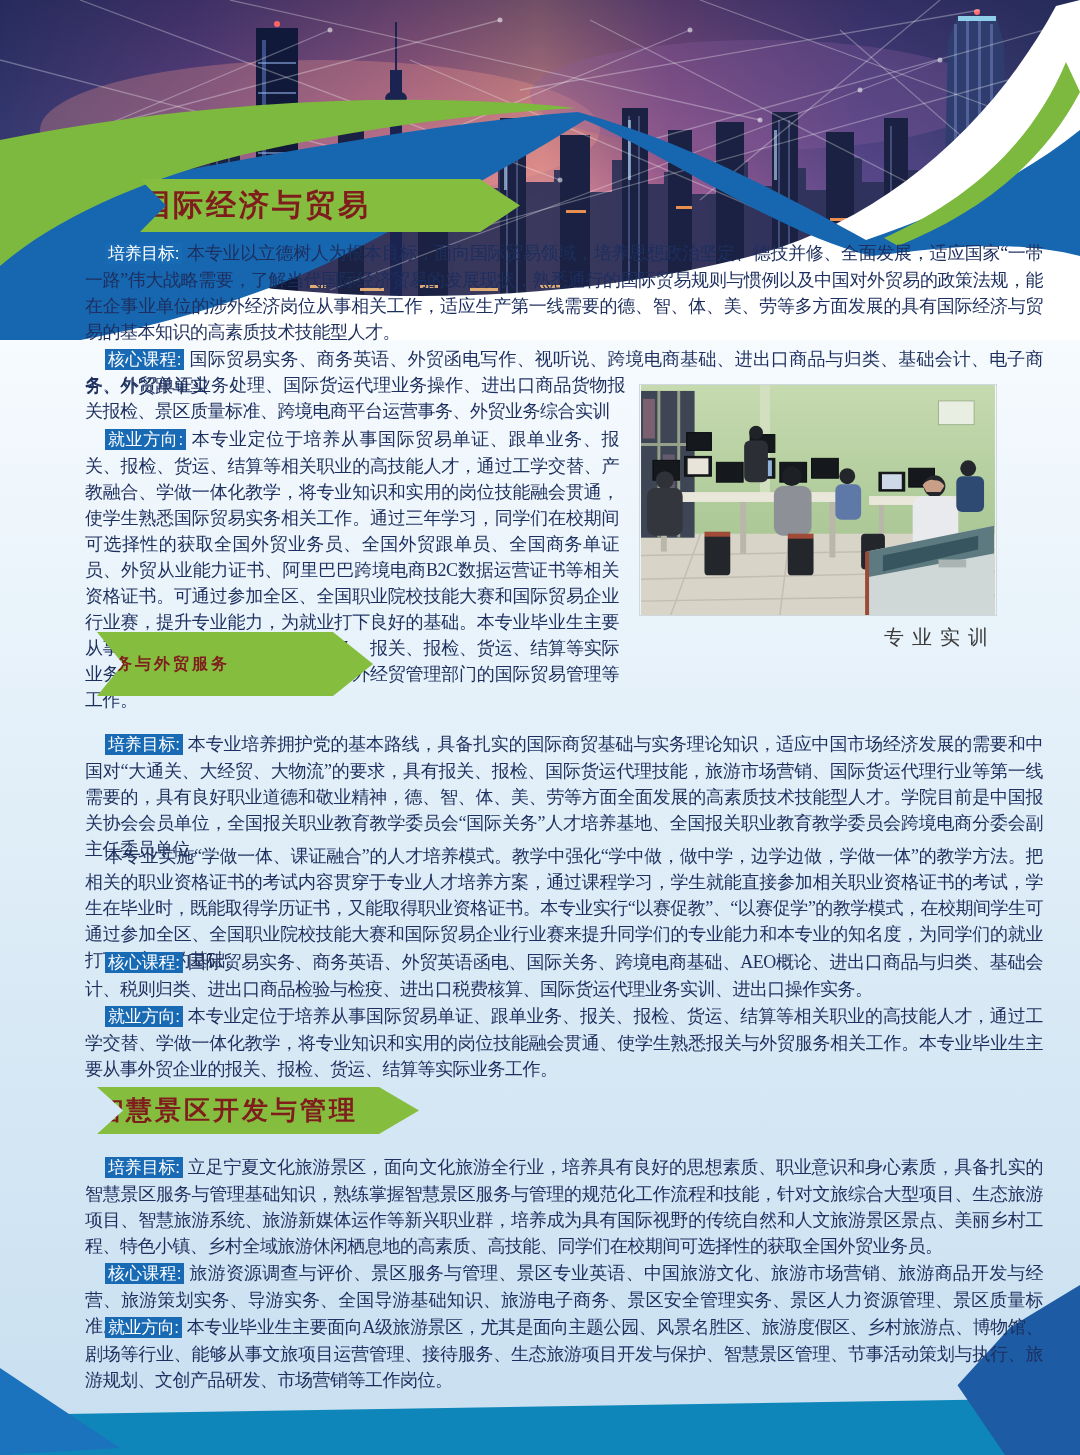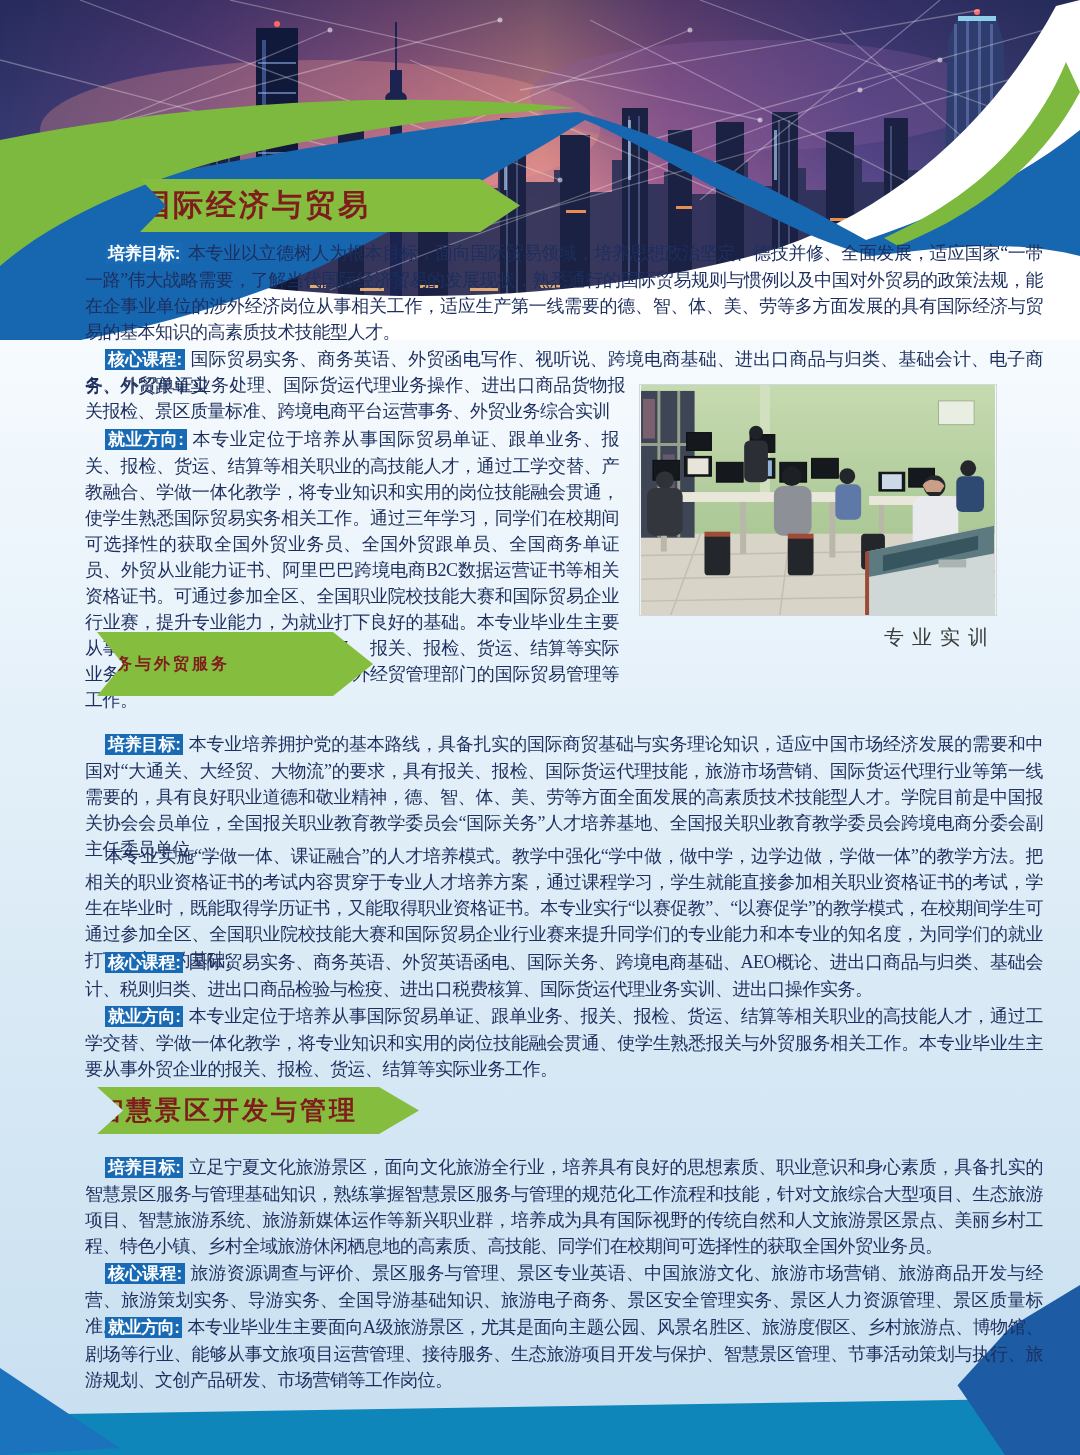--- a/index.html
+++ b/index.html
@@ -23,21 +23,21 @@
   .banner.b2{left:97px;top:632px;width:276px;height:64px;font-size:16px;}
   .banner.b3{left:97px;top:1087px;width:322px;height:47px;font-size:26px;}
   
   .para{
     position:absolute;left:85px;width:958px;
     font-size:18px;line-height:26px;letter-spacing:-0.5px;
     color:#1d2f5e;text-align:justify;text-indent:20px;z-index:4;
   }
   .para.noindent{text-indent:0;}
   .lbl{
-    background:#186ab4;color:#ffffff;font-weight:700;
+    background:#186ab4;color:#ffffff;font-weight:400;
     font-family:"Liberation Sans","DejaVu Sans",sans-serif;
     padding:1px 3px;margin-right:5px;font-size:17px;
   }
   .photo-fig{position:absolute;left:640px;top:385px;width:356px;height:230px;z-index:3;box-shadow:0 0 0 1px #cfd8df;}
   .photo-fig svg{display:block;width:100%;height:100%;}
   .caption{
     position:absolute;left:640px;top:624px;width:356px;text-align:right;
     font-size:20px;letter-spacing:8px;color:#3b3b3b;z-index:4;
   }
   

